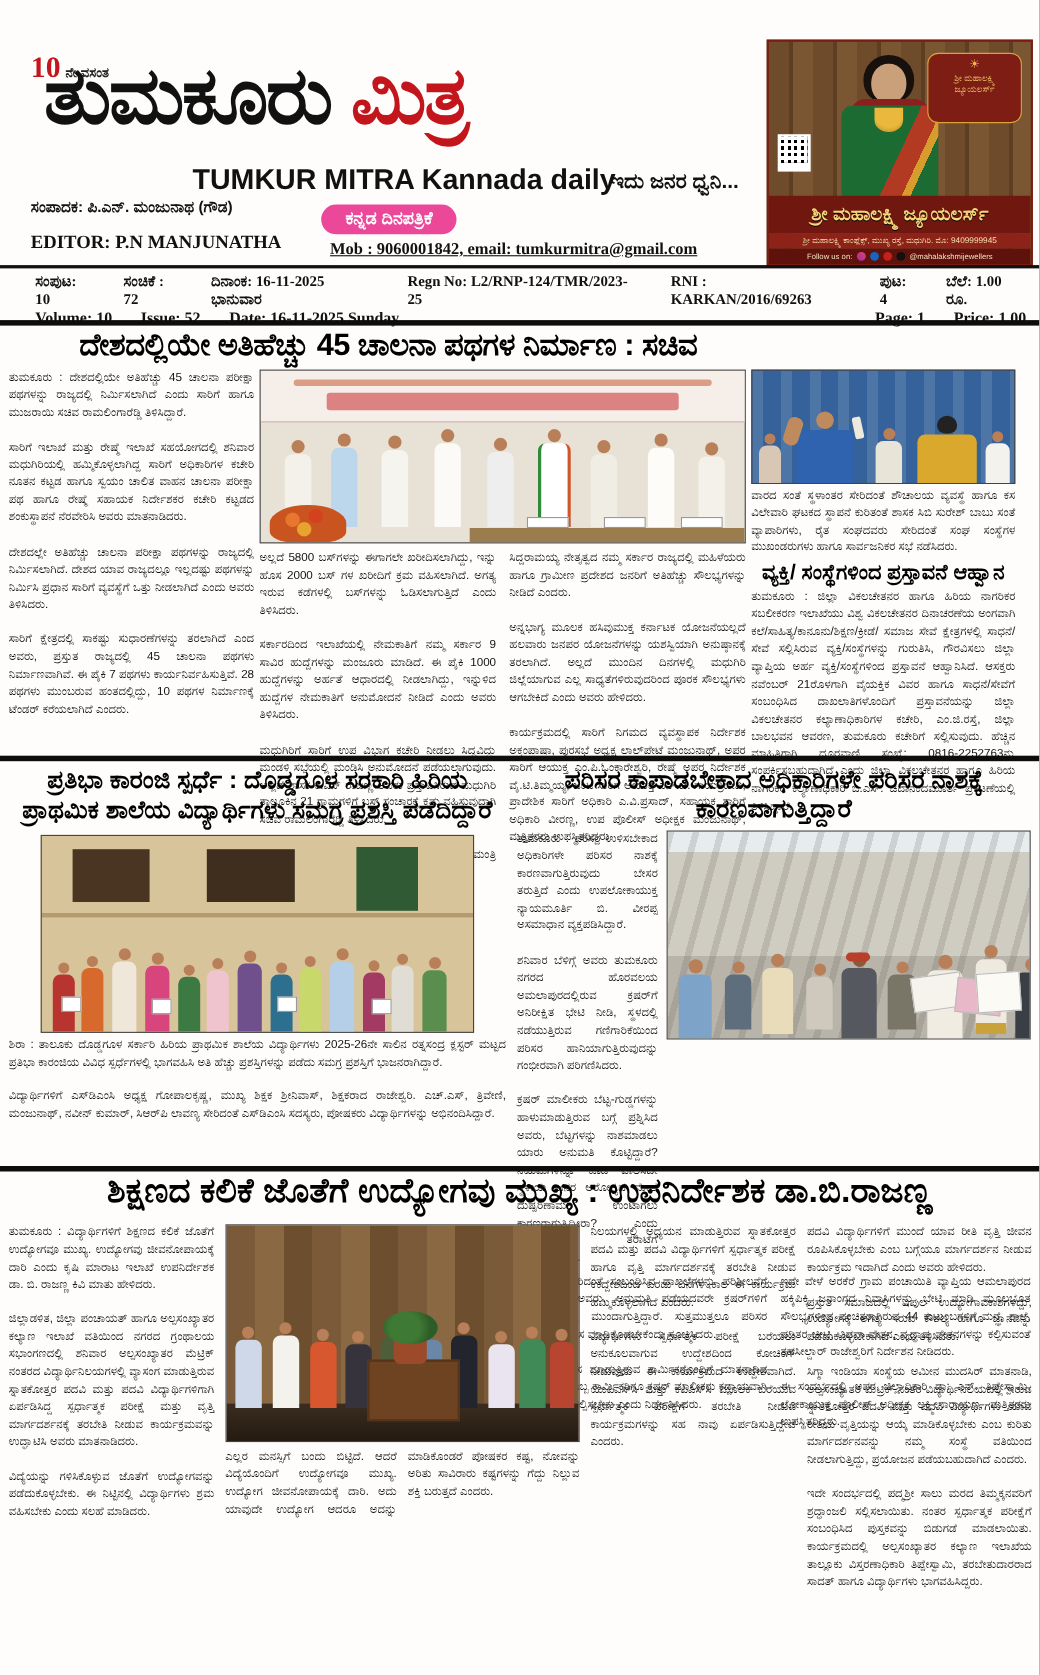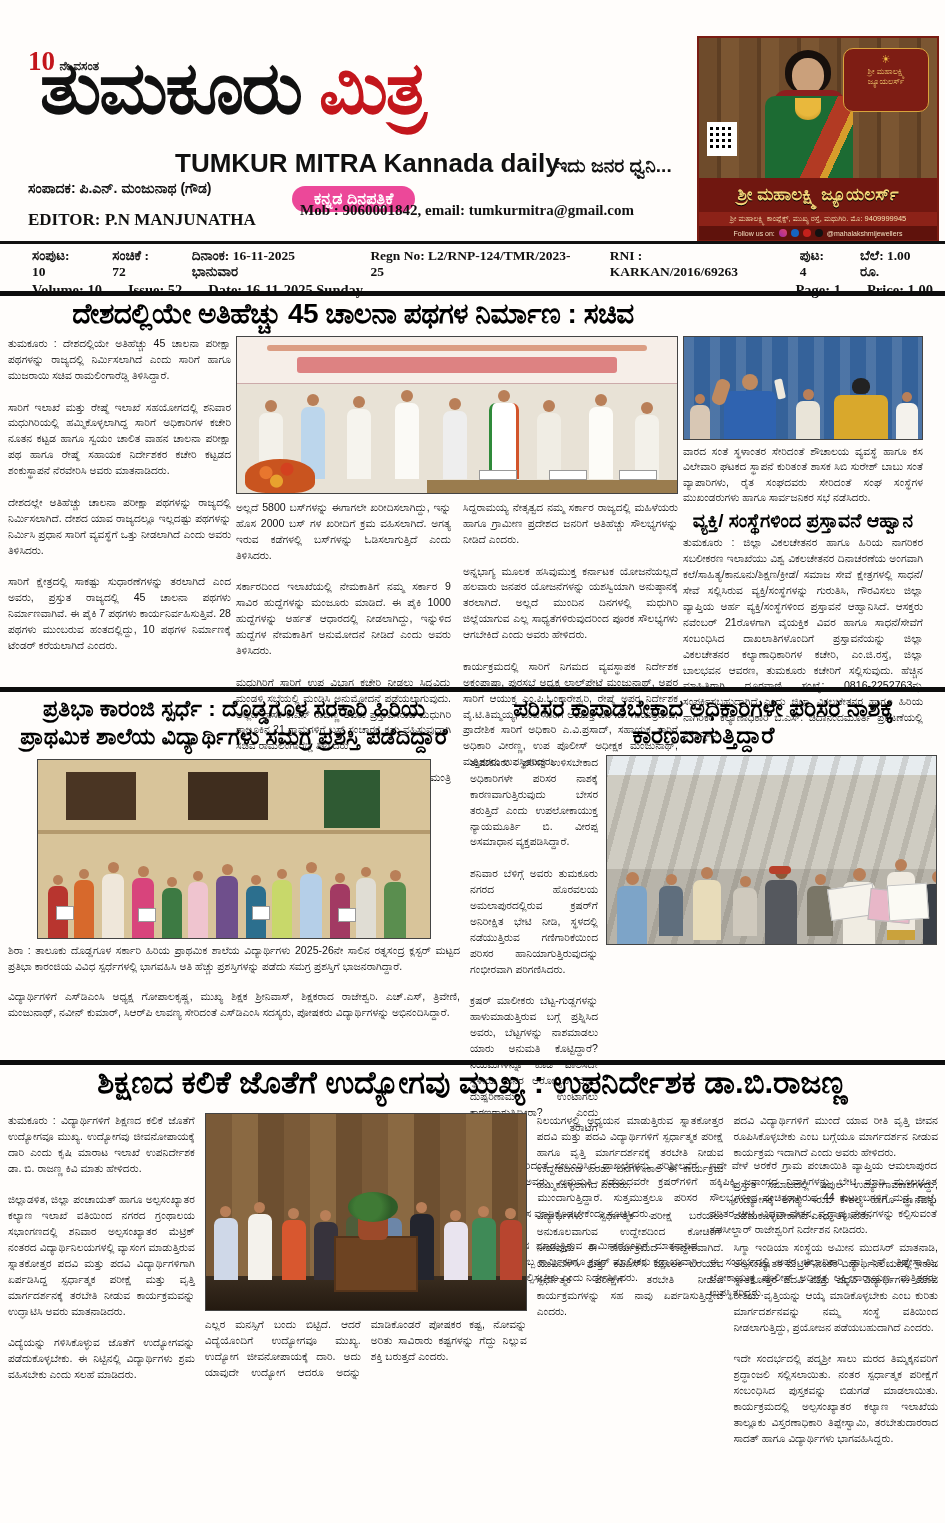--- a/index.html
+++ b/index.html
@@ -16,22 +16,22 @@
   .main-title{position:absolute;left:40px;top:52px;width:660px;font-size:72px;line-height:1.0;
               font-weight:bold;letter-spacing:-2px;white-space:nowrap;}
   .main-title .red{color:#c3161c;}
   .sub-en{position:absolute;left:175px;top:148px;font-size:26px;font-weight:bold;letter-spacing:0px;}
   .tagline{position:absolute;left:555px;top:155px;font-size:19px;font-weight:bold;}
   .editor-kn{position:absolute;left:28px;top:180px;font-size:14px;font-weight:bold;}
   .pill{position:absolute;left:292px;top:186px;background:#ec4899;color:#fff;font-size:16px;
         font-weight:bold;padding:4px 22px;border-radius:18px;}
   .editor-en{position:absolute;left:28px;top:210px;font-family:"Liberation Serif",serif;
              font-size:17px;font-weight:bold;}
-  .contact{position:absolute;left:300px;top:202px;font-size:15px;font-weight:bold;
-           font-family:"Liberation Serif",serif;}
+  .contact{position:absolute;left:300px;top:219px;font-size:15px;font-weight:bold;
+           font-family:"Liberation Serif",serif;text-decoration:underline;}
   
   .ad{position:absolute;right:6px;top:36px;width:238px;height:202px;background:#6b4a2c;
       border:2px solid #7a1c12;overflow:hidden;}
   .ad-bg{position:absolute;inset:0;background:
       repeating-linear-gradient(90deg,#6e4b2b 0 18px,#5d3e23 18px 22px,#7b5632 22px 40px);}
   .ad-woman{position:absolute;left:52px;top:12px;width:120px;height:140px;}
   .w-hair{position:absolute;left:34px;top:0;width:46px;height:44px;border-radius:50% 50% 45% 45%;background:#17100c;}
   .w-face{position:absolute;left:41px;top:8px;width:32px;height:36px;border-radius:48%;background:#caa07b;}
   .w-blouse{position:absolute;left:22px;top:40px;width:72px;height:60px;border-radius:14px 14px 0 0;background:#8c1f1e;}
   .w-saree{position:absolute;left:14px;top:46px;width:88px;height:96px;border-radius:10px 10px 0 0;

